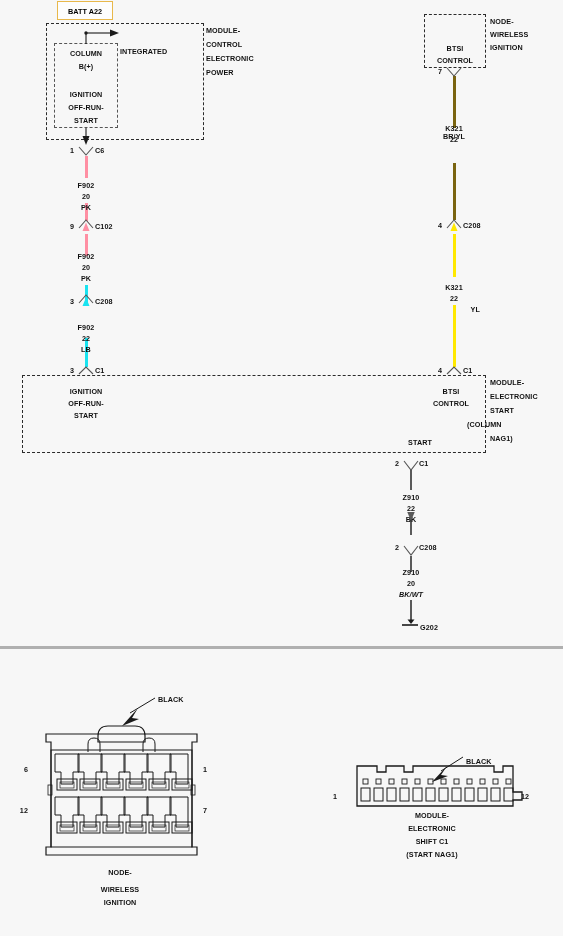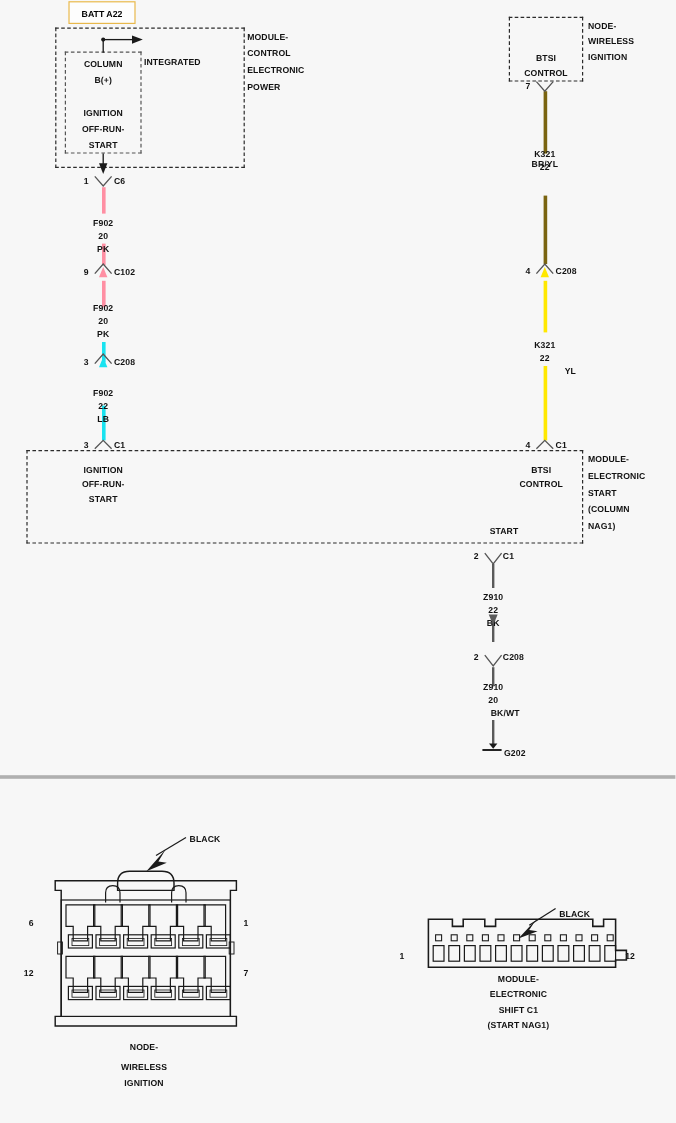--- a/index.html
+++ b/index.html
@@ -111,21 +111,21 @@
 <div class="abs txt txt-l" style="left:490px; top:17px;">NODE-</div>
 <div class="abs txt txt-l" style="left:490px; top:30px;">WIRELESS</div>
 <div class="abs txt txt-l" style="left:490px; top:43px;">IGNITION</div>
 <div class="abs txt txt-c" style="left:424px; top:44px; width:62px;">BTSI</div>
 <div class="abs txt txt-c" style="left:424px; top:56px; width:62px;">CONTROL</div>
 
 <div class="abs dashbox" style="left:22px; top:375px; width:464px; height:78px;"></div>
 <div class="abs txt txt-l" style="left:490px; top:378px;">MODULE-</div>
 <div class="abs txt txt-l" style="left:490px; top:392px;">ELECTRONIC</div>
 <div class="abs txt txt-l" style="left:490px; top:406px;">START</div>
-<div class="abs txt txt-l" style="left:490px; top:420px;">(COLUMN</div>
+<div class="abs txt txt-l" style="left:467px; top:420px;">(COLUMN</div>
 <div class="abs txt txt-l" style="left:490px; top:434px;">NAG1)</div>
 
 <div class="abs txt txt-c" style="left:50px; top:387px; width:72px;">IGNITION</div>
 <div class="abs txt txt-c" style="left:50px; top:399px; width:72px;">OFF-RUN-</div>
 <div class="abs txt txt-c" style="left:50px; top:411px; width:72px;">START</div>
 
 <div class="abs txt txt-c" style="left:420px; top:387px; width:62px;">BTSI</div>
 <div class="abs txt txt-c" style="left:420px; top:399px; width:62px;">CONTROL</div>
 
 <div class="abs txt txt-c" style="left:389px; top:438px; width:62px;">START</div>
@@ -191,21 +191,21 @@
 
 <div class="abs txt txt-c" style="left:385px; top:493px; width:52px;">Z910</div>
 <div class="abs txt txt-c" style="left:385px; top:504px; width:52px;">22</div>
 <div class="abs txt txt-c" style="left:385px; top:515px; width:52px;">BK</div>
 
 <div class="abs txt txt-r" style="left:381px; top:543px; width:18px;">2</div>
 <div class="abs txt txt-l" style="left:419px; top:543px;">C208</div>
 
 <div class="abs txt txt-c" style="left:385px; top:568px; width:52px;">Z910</div>
 <div class="abs txt txt-c" style="left:385px; top:579px; width:52px;">20</div>
-<div class="abs txt txt-c" style="left:395px; top:590px; width:52px;">BK/WT</div>
+<div class="abs txt txt-c" style="left:385px; top:590px; width:52px;font-style:italic;">BK/WT</div>
 
 <div class="abs txt txt-l" style="left:420px; top:623px;">G202</div>
 
 <div class="abs" id="divider"></div>
 
 <div class="abs txt txt-l" style="left:158px; top:695px;">BLACK</div>
 <div class="abs txt txt-r" style="left:14px; top:765px; width:14px;">6</div>
 <div class="abs txt txt-l" style="left:203px; top:765px;">1</div>
 <div class="abs txt txt-r" style="left:12px; top:806px; width:16px;">12</div>
 <div class="abs txt txt-l" style="left:203px; top:806px;">7</div>

